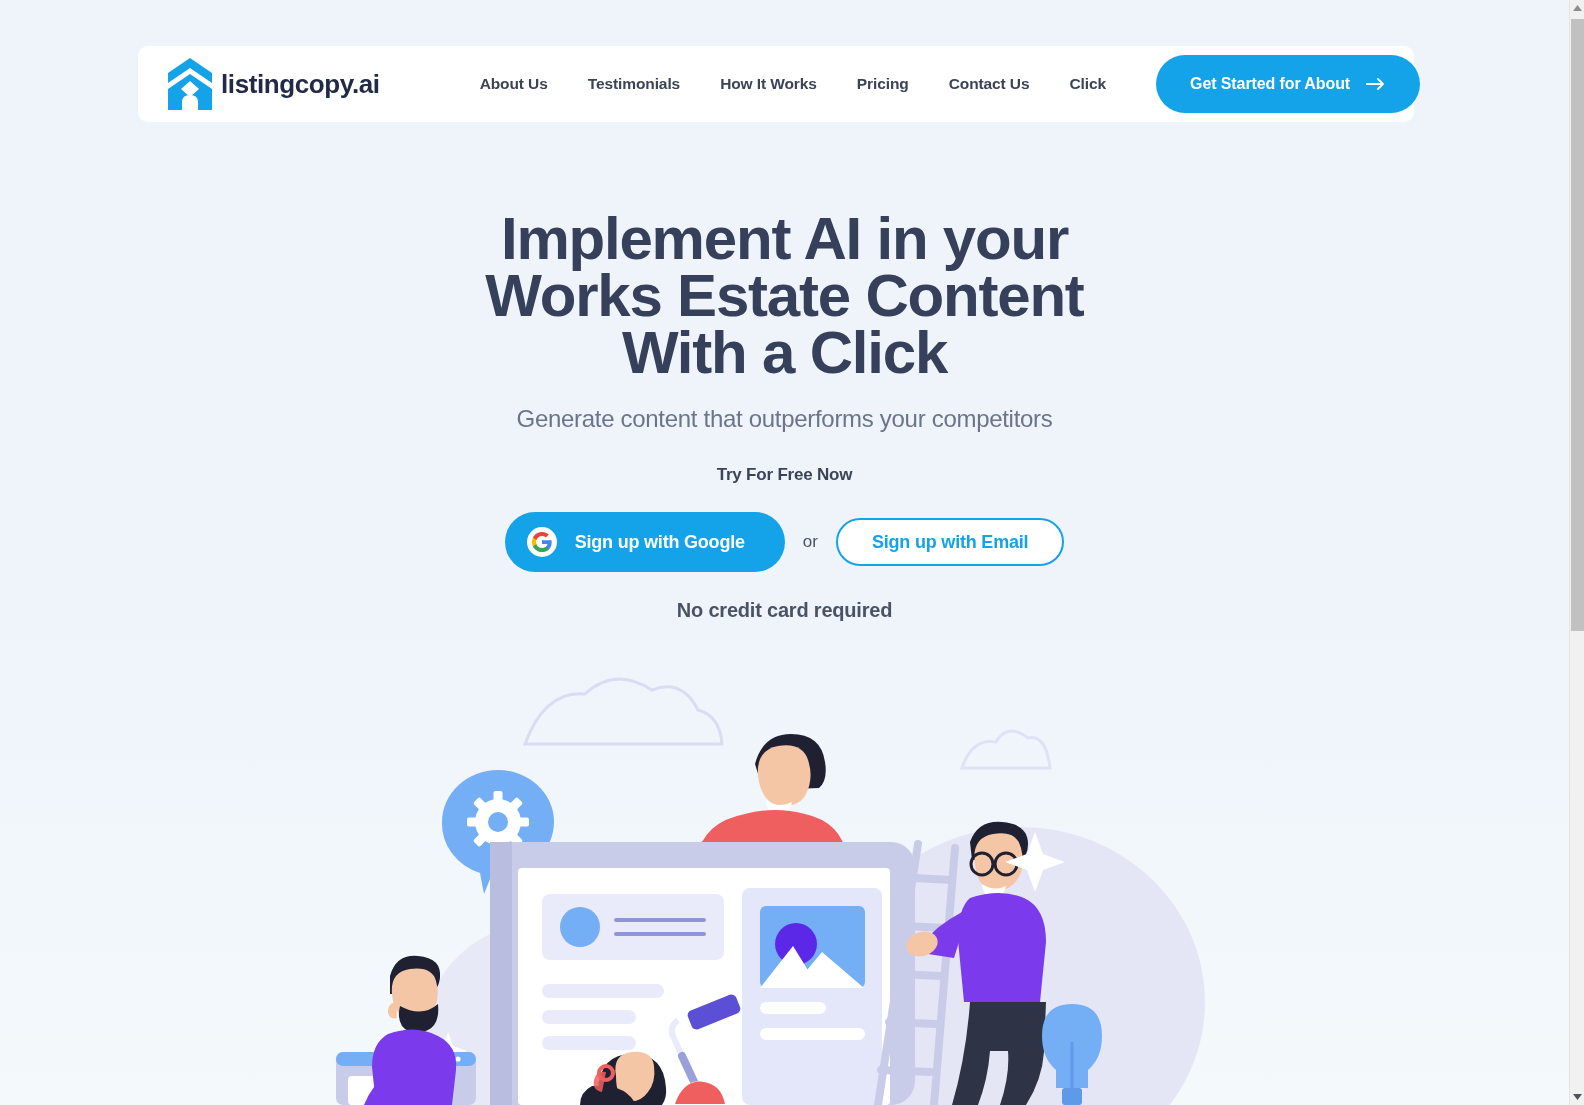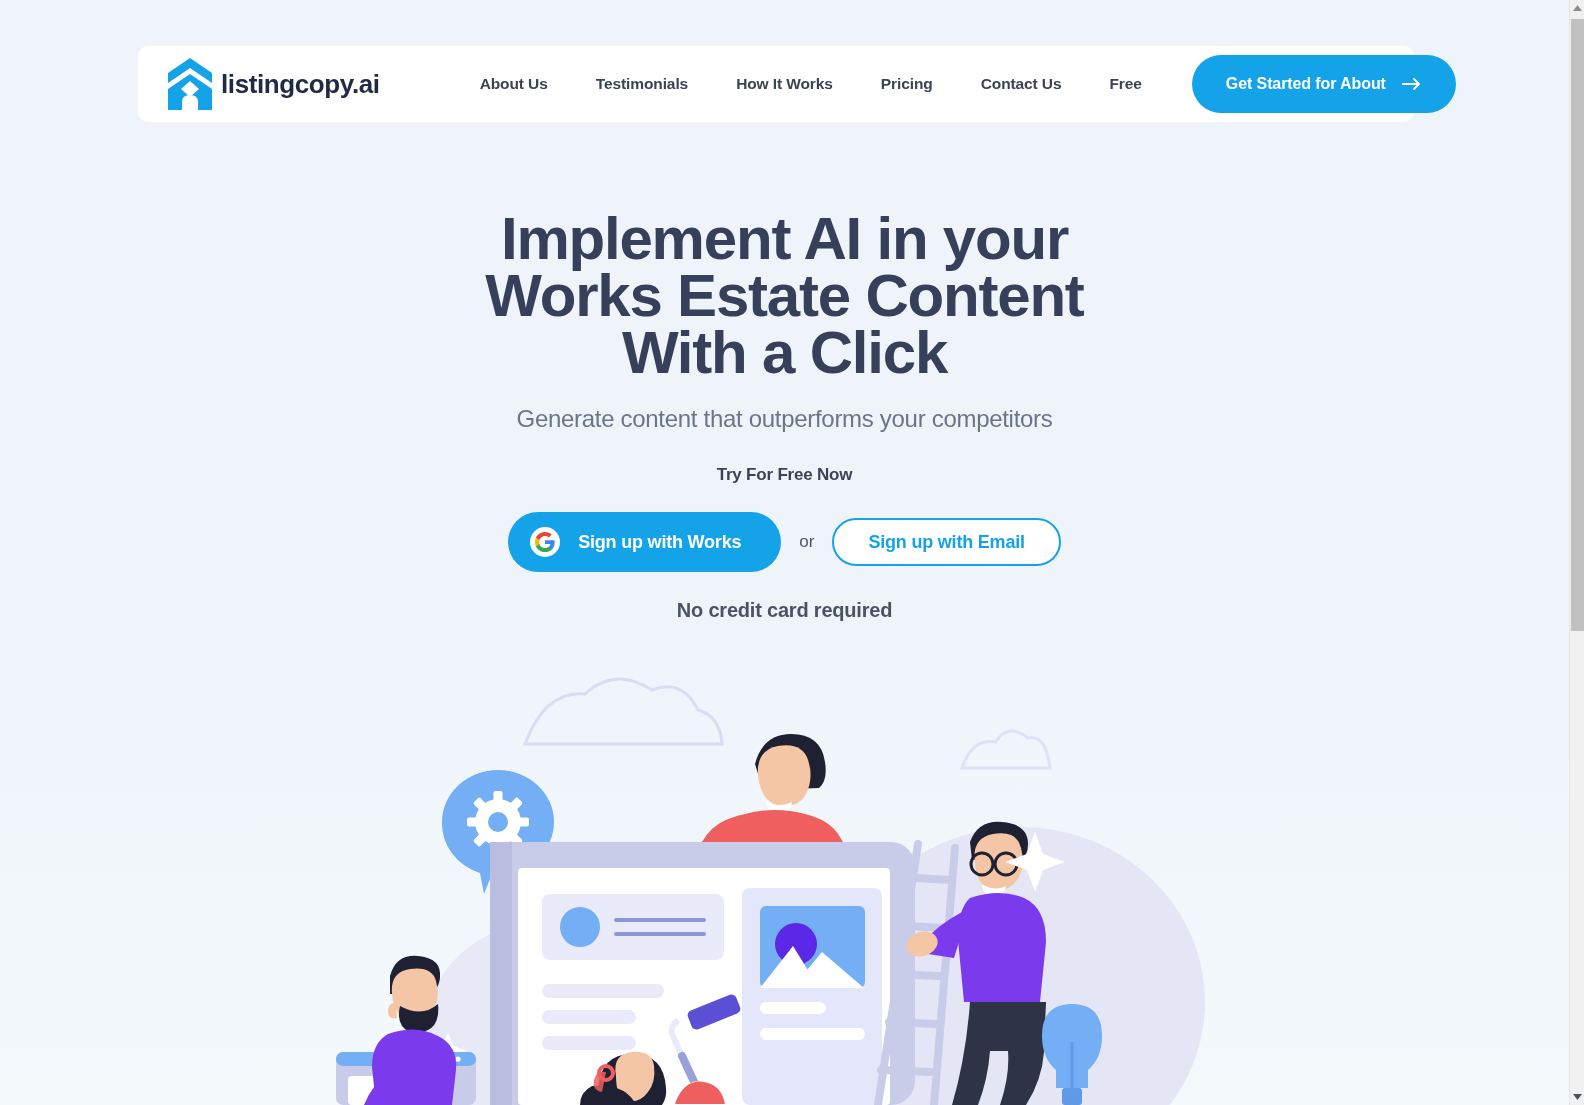--- a/index.html
+++ b/index.html
@@ -51,21 +51,21 @@
     font-size: 26px;
     font-weight: 700;
     color: #222b45;
     letter-spacing: -0.4px;
     line-height: 1;
   }
 
   .nav {
     display: flex;
     align-items: center;
-    gap: 8px;
+    gap: 0px;
     margin-left: 80px;
   }
   .nav-link {
     font-size: 15.5px;
     font-weight: 600;
     color: #3b4356;
     text-decoration: none;
     padding: 10px 20px;
     white-space: nowrap;
     letter-spacing: -0.1px;
@@ -235,21 +235,21 @@
       </span>
       <span class="brand-text">listingcopy.ai</span>
     </a>
 
     <nav class="nav">
       <a class="nav-link" href="#">About Us</a>
       <a class="nav-link" href="#">Testimonials</a>
       <a class="nav-link" href="#">How It Works</a>
       <a class="nav-link" href="#">Pricing</a>
       <a class="nav-link" href="#">Contact Us</a>
-      <a class="nav-link" href="#">Free</a>
+      <a class="nav-link" href="#">Click</a>
     </nav>
 
     <button class="cta-header">
       <span>Get Started for About</span>
       <span>
         <svg class="arrow-ico" viewBox="0 0 20 14">
           <path d="M0 7 H17 M12 2 L17 7 L12 12" fill="none" stroke="#ffffff" stroke-width="1.8" stroke-linecap="round" stroke-linejoin="round"></path>
         </svg>
       </span>
     </button>
@@ -269,21 +269,21 @@
     <div class="signup-row">
       <button class="btn-google">
         <span class="g-badge">
           <svg width="22" height="22" viewBox="0 0 48 48">
             <path fill="#4285F4" d="M45.12 24.5c0-1.56-.14-3.06-.4-4.5H24v8.51h11.84c-.51 2.75-2.06 5.08-4.39 6.64v5.52h7.11c4.16-3.83 6.56-9.47 6.56-16.17z"></path>
             <path fill="#34A853" d="M24 46c5.94 0 10.92-1.97 14.56-5.33l-7.11-5.52c-1.97 1.32-4.49 2.1-7.45 2.1-5.73 0-10.58-3.87-12.31-9.07H4.34v5.7C7.96 41.07 15.4 46 24 46z"></path>
             <path fill="#FBBC05" d="M11.69 28.18c-.44-1.32-.69-2.73-.69-4.18s.25-2.86.69-4.18v-5.7H4.34C2.85 17.09 2 20.45 2 24s.85 6.91 2.34 9.88l7.35-5.7z"></path>
             <path fill="#EA4335" d="M24 10.75c3.23 0 6.13 1.11 8.41 3.29l6.31-6.31C34.91 4.18 29.93 2 24 2 15.4 2 7.96 6.93 4.34 14.12l7.35 5.7c1.73-5.2 6.58-9.07 12.31-9.07z"></path>
           </svg>
         </span>
-        <span>Sign up with Works</span>
+        <span>Sign up with Google</span>
       </button>
 
       <span class="or-text">or</span>
 
       <button class="btn-email">
         <span>Sign up with Email</span>
       </button>
     </div>
 
     <p class="nocard">No credit card required</p>

